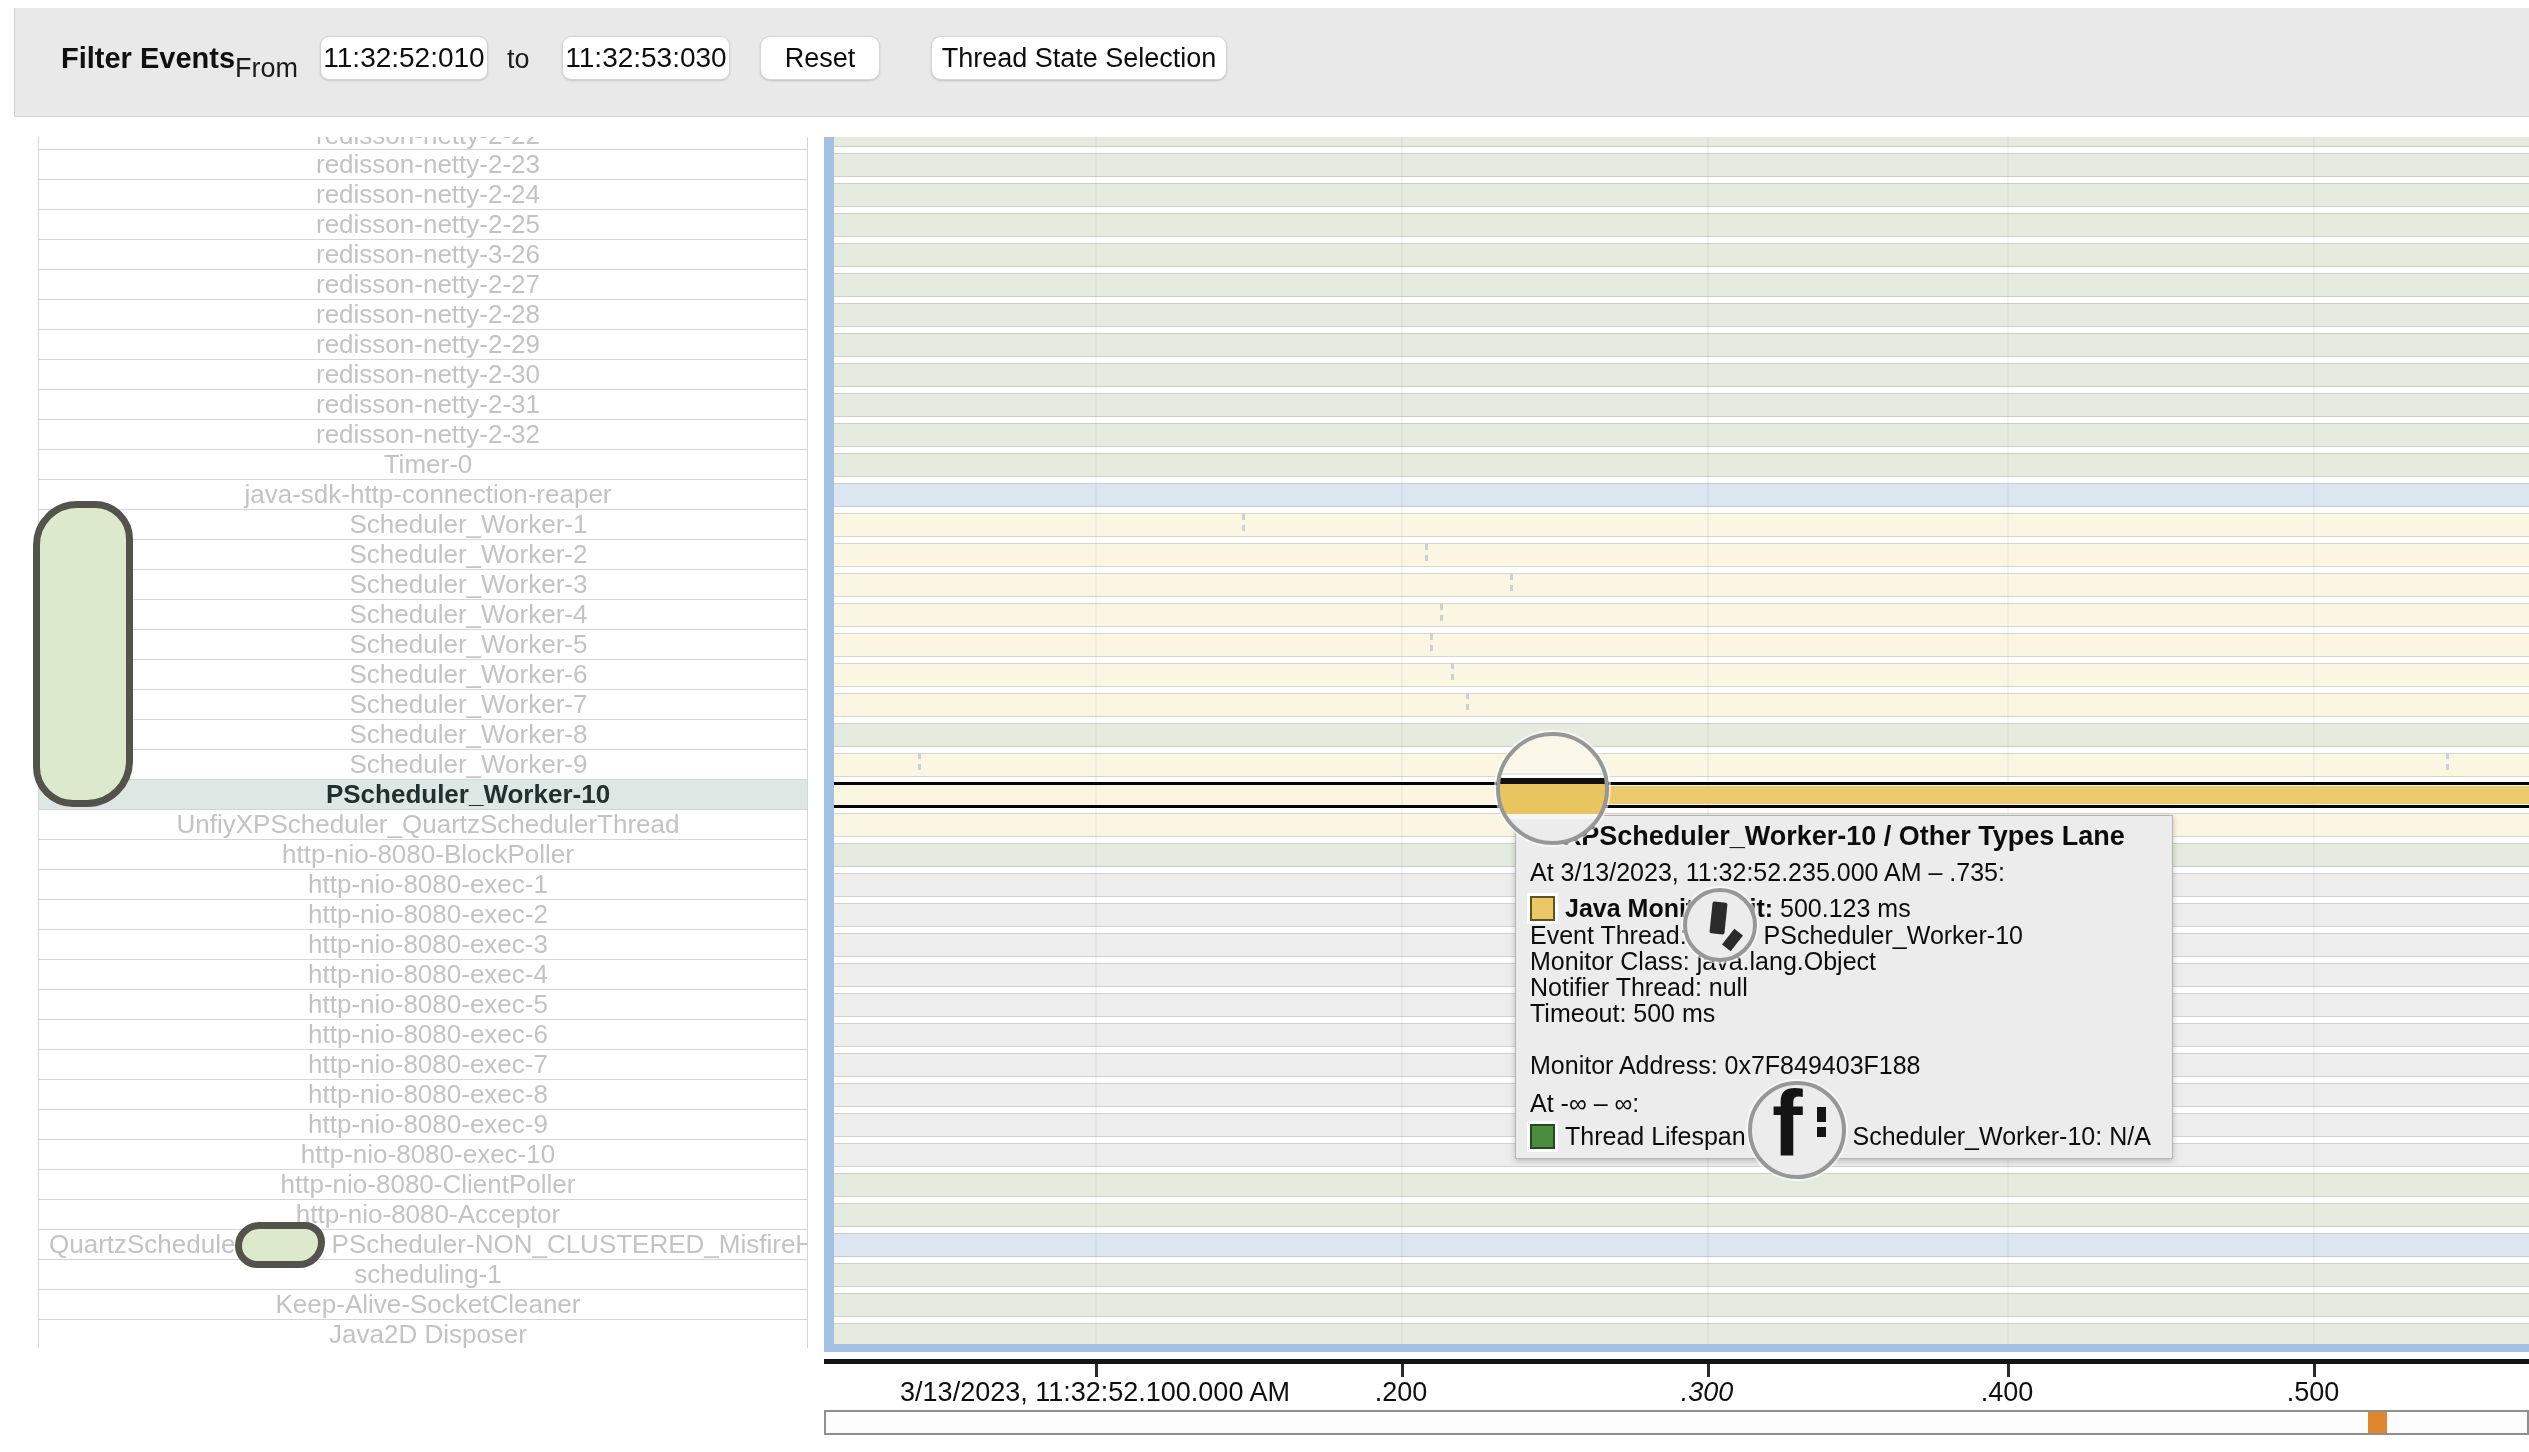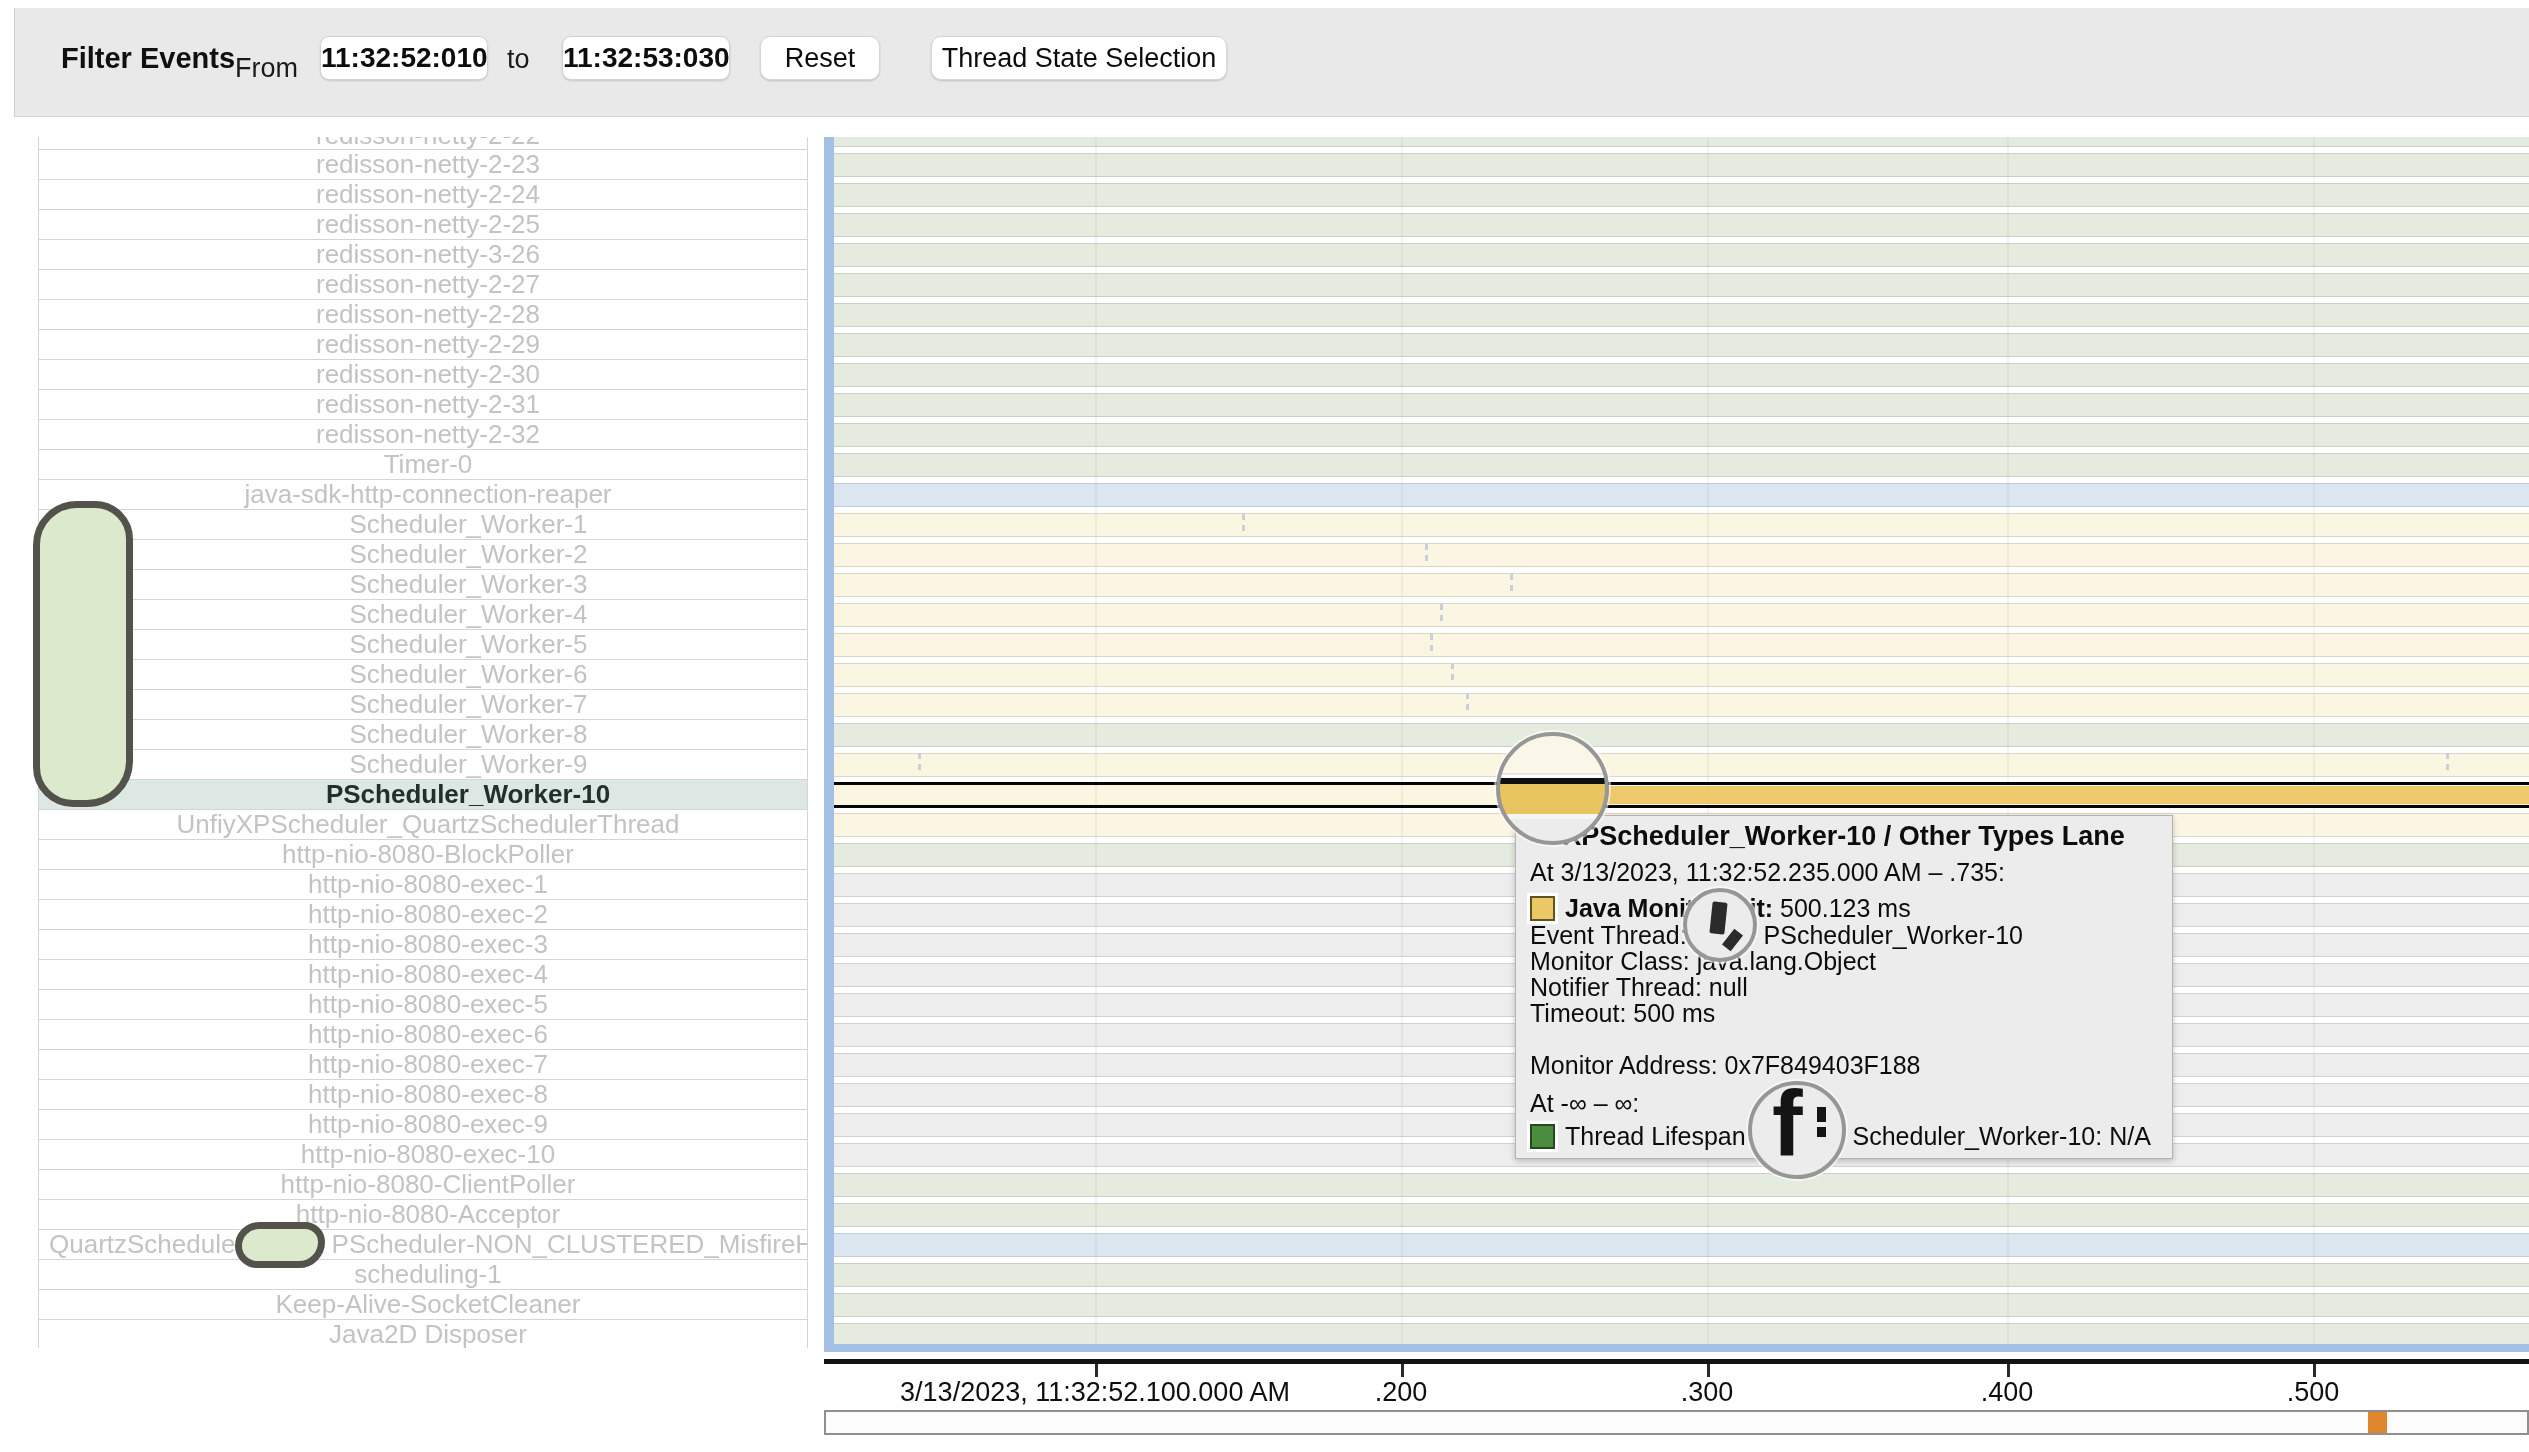--- a/index.html
+++ b/index.html
@@ -8,21 +8,21 @@
           font-family:"Liberation Sans", sans-serif;color:#111;}
 
   
   .topbar{position:absolute;left:14px;top:8px;width:2515px;height:109px;background:#e9e9e9;
           border-left:1px solid #cfcfcf;border-bottom:1px solid #d4d4d4;}
   .tb-title{position:absolute;left:46px;top:34px;font-size:29px;font-weight:bold;color:#101010;}
   .tb-label{position:absolute;top:36px;font-size:27px;color:#1b1b1b;}
   .tb-from{left:220px;margin-top:9px;} .tb-to{left:492px;}
   .tb-input{position:absolute;top:28px;width:168px;height:44px;background:#fff;border:1px solid #d2d2d2;
             border-radius:9px;box-shadow:0 1px 2px rgba(0,0,0,.15);font-size:28px;text-align:center;
-            font-family:"Liberation Sans", sans-serif;color:#0d0d0d;padding:0;font-weight:bold;}
+            font-family:"Liberation Sans", sans-serif;color:#0d0d0d;padding:0;}
   .tb-input.one{left:305px;} .tb-input.two{left:547px;}
   .tb-btn{position:absolute;top:28px;height:44px;background:#fff;border:1px solid #d6d6d6;border-radius:10px;
           box-shadow:0 1px 2px rgba(0,0,0,.18);font-size:27px;color:#0d0d0d;
           font-family:"Liberation Sans", sans-serif;}
   .tb-reset{left:745px;width:120px;}
   .tb-tss{left:916px;width:296px;}
 
   
   .tlist{position:absolute;left:38px;top:137px;width:770px;height:1211px;overflow:hidden;background:#fff;}
   .tlist-inner{margin-top:-17px;}
@@ -296,21 +296,21 @@
       <div class="etick" style="left: 1612px; top: 616px;"></div>
     </div>
 
   <div class="axis" id="axisWrap">
     <div class="axisline"></div>
   <div class="axtick" style="left: 271px;"></div>
       <div class="axlabel" style="left: 271px;">3/13/2023, 11:32:52.100.000 AM</div>
       <div class="axtick" style="left: 577px;"></div>
       <div class="axlabel" style="left: 577px;">.200</div>
       <div class="axtick" style="left: 883px;"></div>
-      <div class="axlabel" style="left: 883px;">.300</div>
+      <div class="axlabel" style="left: 883px; font-style: italic;">.300</div>
       <div class="axtick" style="left: 1183px;"></div>
       <div class="axlabel" style="left: 1183px;">.400</div>
       <div class="axtick" style="left: 1489px;"></div>
       <div class="axlabel" style="left: 1489px;">.500</div>
     </div>
 
   <div class="hscroll" id="hScroll">
       <div class="hmarker" style="left: 1542px; background: rgb(224, 135, 45);"></div>
     </div>
 

